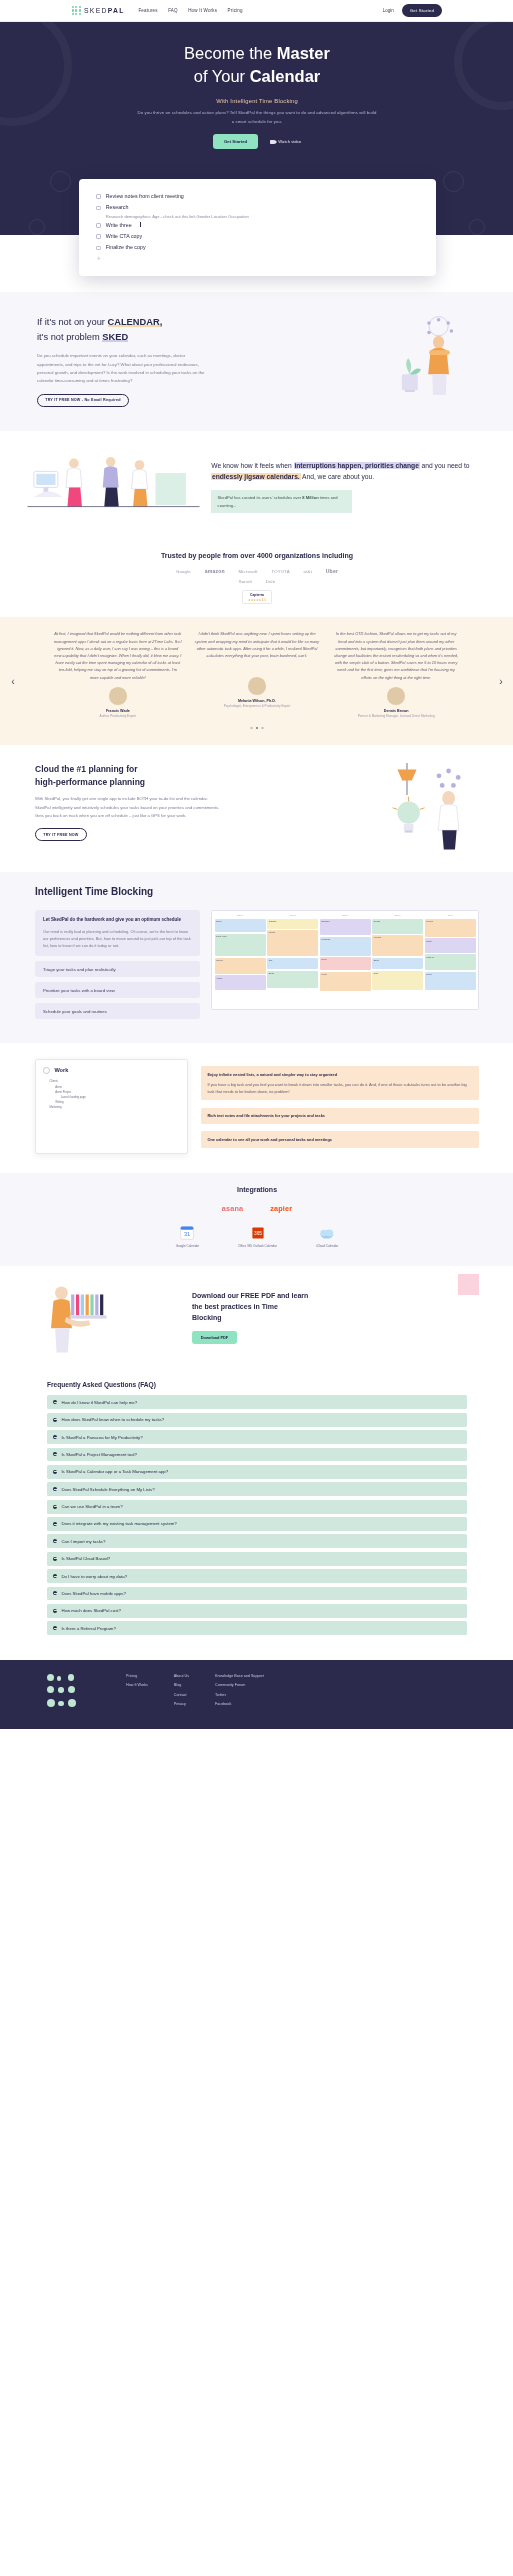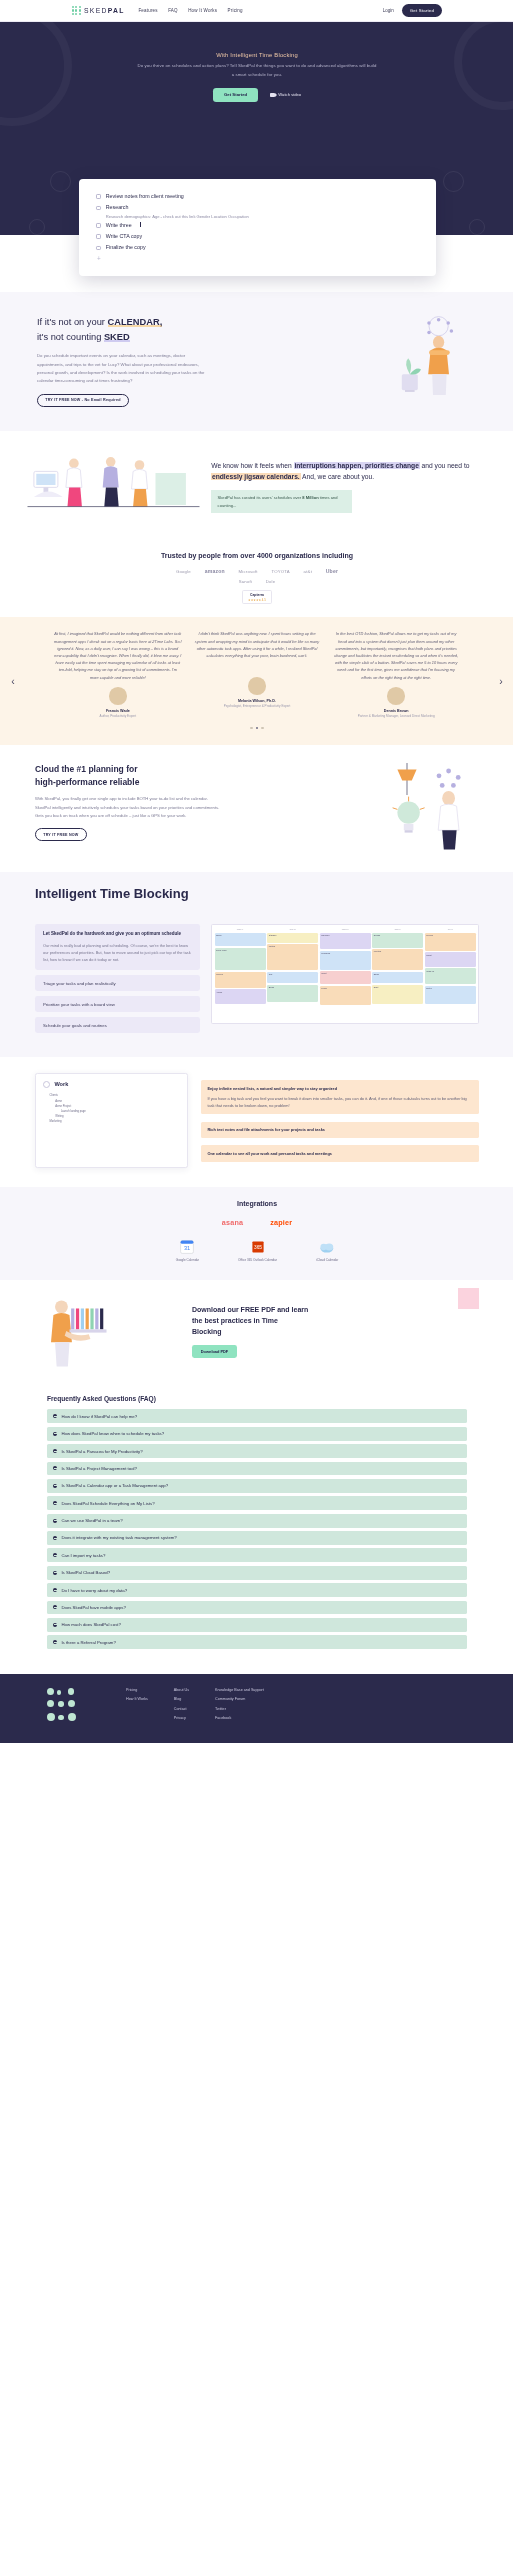--- a/index.html
+++ b/index.html
@@ -178,21 +178,21 @@
   
   .sec-meet { background: #fff; padding: 17.7px 35px 21px; display: flex; gap: 13px; align-items: flex-start; }
   .sec-meet .txt { flex: 1 1 auto; }
   .sec-meet h2 { font-size: 8.5px; font-weight: 700; color: #2b2a4c; line-height: 1.5; }
   .sec-meet h2 .hash { color: #2b2a4c; }
   .sec-meet p { font-size: 4.2px; color: #7c7a94; line-height: 1.95; margin-top: 7.2px; max-width: 185px;}
   .meet-art { width: 120px; height: 88px; position: relative; flex: 0 0 auto;}
 
   
   .sec-itb { background: #f7f6fb; padding: 14.5px 35px 19px; }
-  .sec-itb h3 { font-size: 13px; font-weight: 700; color: #2b2a4c; margin-bottom: 23px; }
+  .sec-itb h3 { font-size: 10px; font-weight: 700; color: #2b2a4c; margin-bottom: 13px; }
   .itb-body { display: flex; gap: 11.2px; align-items: flex-start; }
   .itb-left { width: 165px; flex: 0 0 auto; }
   .itb-card {
     background: #ece9f7; border-radius: 2.4px; padding: 6.4px 8px; margin-bottom: 5.6px;
   }
   .itb-card h4 { font-size: 4.5px; font-weight: 700; color: #2b2a4c; line-height: 1.55; }
   .itb-card p { font-size: 3.9px; color: #77758f; line-height: 1.85; margin-top: 4px; }
   .itb-item {
     background: #ece9f7; border-radius: 2.4px; padding: 5.6px 8px; margin-bottom: 4.8px;
     font-size: 4.3px; color: #3d3b5a;
@@ -309,20 +309,24 @@
   <div class="hero">
     <div class="ring1"></div>
     <div class="ring2"></div>
     <div class="hero-clock" style="width:21px;height:21px;left:50px;top:149px;"></div>
     <div class="hero-clock" style="width:21px;height:21px;right:50px;top:149px;"></div>
     <div class="hero-clock" style="width:12px;height:12px;left:80px;top:183px;"></div>
     <div class="hero-clock" style="width:12px;height:12px;right:80px;top:183px;"></div>
     <div class="hero-clock" style="width:16px;height:16px;left:29px;top:197px;"></div>
     <div class="hero-clock" style="width:16px;height:16px;right:29px;top:197px;"></div>
 
+    <h1>
+      <span>Become the </span><b>Master</b><br>
+      <span>of Your </span><b>Calendar</b>
+    </h1>
     <div class="hero-sub">With Intelligent Time Blocking</div>
     <div class="hero-desc">Do you thrive on schedules and action plans? Tell SkedPal the things you want to do and advanced algorithms will build a smart schedule for you.</div>
     <div class="hero-cta">
       <button class="btn-green">Get Started</button>
       <div class="watch">
         <span class="vicon"></span>
         <span>Watch video</span>
       </div>
     </div>
   </div>
@@ -354,21 +358,21 @@
         <span class="task-label">Finalize the copy</span>
       </div>
       <div class="task-plus">+</div>
     </div>
   </div>
 
   <div class="sec-calendar">
     <div class="txt">
       <h2>
         <span>If it's not on your </span><b class="hl-amber">CALENDAR,</b><br>
-        <span>it's not counting </span><b class="hl-lav">SKED</b>
+        <span>it's not problem </span><b class="hl-lav">SKED</b>
       </h2>
       <p>Do you schedule important events on your calendar, such as meetings, doctor appointments, and trips to the vet for Lucy? What about your professional endeavors, personal growth, and development? Is the work involved in scheduling your tasks on the calendar time-consuming and at times frustrating?</p>
       <button class="btn-outline">TRY IT FREE NOW - No Email Required</button>
     </div>
     <div class="cal-art">
       <svg width="96" height="84" viewBox="0 0 120 105">
         <circle cx="72" cy="14" r="12" fill="none" stroke="#cfcbe8" stroke-width="1"></circle>
         <circle cx="60" cy="10" r="2.2" fill="#b6b0e0"></circle>
           <circle cx="72" cy="6" r="2.2" fill="#b6b0e0"></circle>
         <circle cx="84" cy="10" r="2.2" fill="#b6b0e0"></circle>
@@ -463,21 +467,21 @@
       <i></i>
       <i class="on"></i>
       <i></i>
     </div>
   </div>
 
   <div class="sec-meet">
     <div class="txt">
       <h2>
         <span>Cloud the </span><span class="hash">#1</span><span> planning for</span><br>
-        <span>high-performance reliable</span>
+        <span>high-performance planning</span>
       </h2>
       <p>With SkedPal, you finally get one single app to include BOTH your to-do list and the calendar. SkedPal intelligently and intuitively schedules your tasks based on your priorities and commitments. Gets you back on track when you are off schedule – just like a GPS for your work.</p>
       <button class="btn-outline">TRY IT FREE NOW</button>
     </div>
     <div class="meet-art">
       <svg width="120" height="88" viewBox="0 0 150 110">
         <line x1="60" y1="0" x2="60" y2="40" stroke="#2b2a4c" stroke-width="0.8"></line>
         <path d="M48 8 h24 l-6 14 h-12 z" fill="#f0a04b"></path>
         <circle cx="100" cy="16" r="3" fill="#b6b0e0"></circle>
           <circle cx="112" cy="10" r="3" fill="#b6b0e0"></circle>

